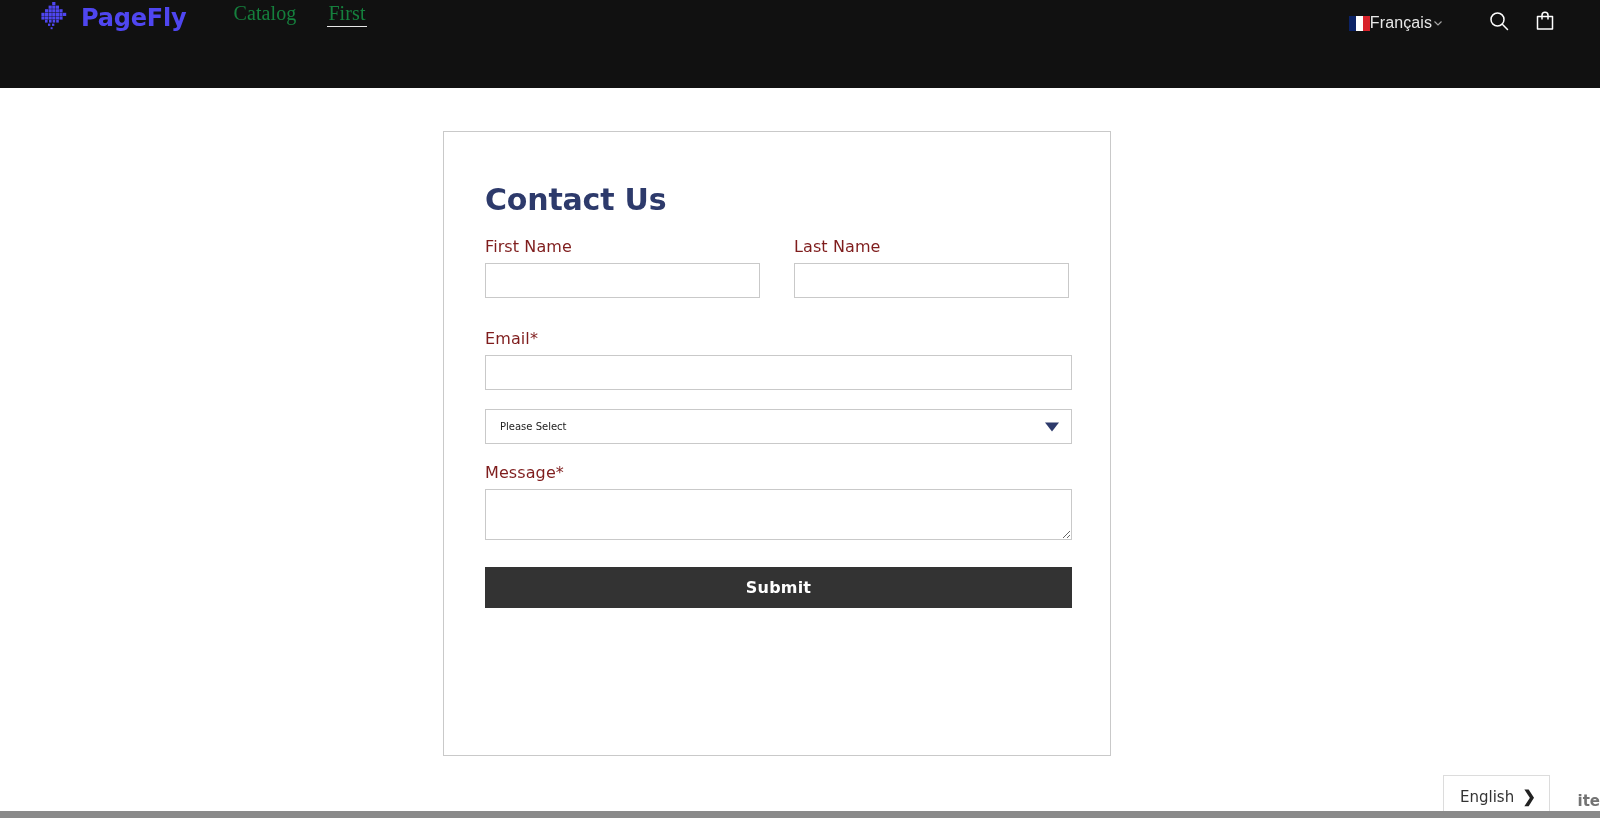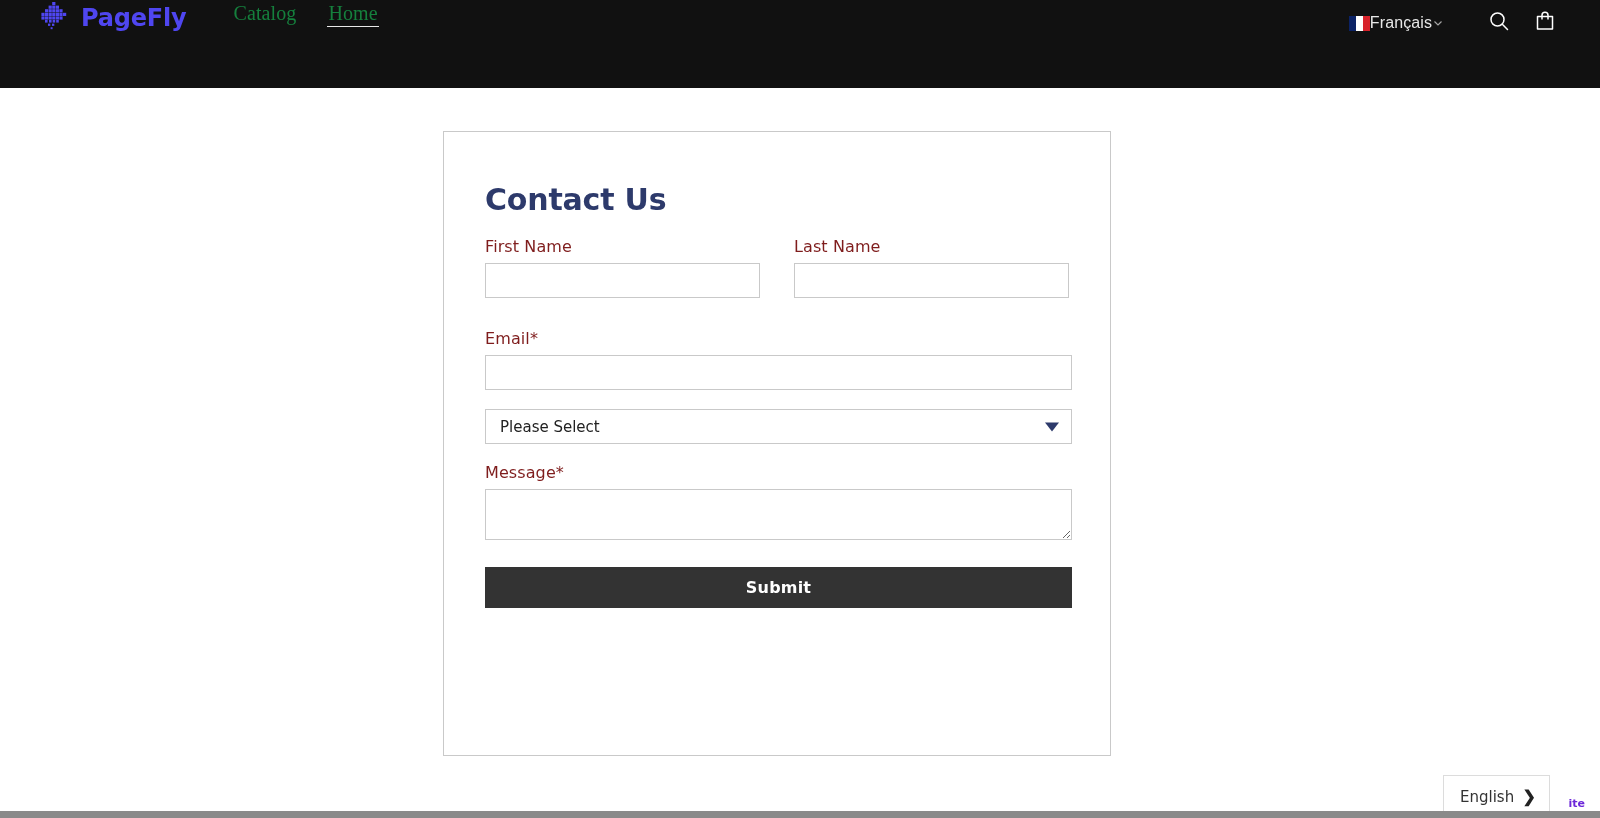--- a/index.html
+++ b/index.html
@@ -169,21 +169,21 @@
     height: 35px;
   }
   .select-box {
     width: 100%;
     height: 35px;
     border: 1px solid #c9c9c9;
     background: #ffffff;
     display: flex;
     align-items: center;
     padding: 0 30px 0 14px;
-    font-size: 15px;
+    font-size: 10px;
     color: #222222;
     cursor: pointer;
     font-family: "DejaVu Sans", sans-serif;
   }
   .select-caret {
     position: absolute;
     right: 13px;
     top: 50%;
     transform: translateY(-50%);
     width: 0; height: 0;
@@ -219,24 +219,24 @@
     font-weight: 700;
     cursor: pointer;
     font-family: "DejaVu Sans", sans-serif;
     letter-spacing: 0.2px;
     border-radius: 0;
   }
 
   
   .site-badge {
     position: absolute;
-    right: 15px;
+    right: 0px;
     bottom: 8px;
-    color: #6d28d9;
-    font-size: 11px;
+    color: #737373;
+    font-size: 15px;
     font-weight: 700;
     font-family: "DejaVu Sans", sans-serif;
     white-space: nowrap;
     z-index: 1;
   }
   .lang-widget {
     position: absolute;
     right: 50px;
     bottom: 0px;
     width: 107px;
@@ -313,21 +313,21 @@
             <rect x="16.0" y="23.6" width="2.3" height="2.3"></rect>
           <rect x="14.6" y="27.2" width="2.0" height="2.0"></rect>
         </g>
       </svg>
     </span>
     <span class="brand-name">PageFly</span>
   </a>
 
   <nav class="main-nav">
     <a class="nav-link" href="#">Catalog</a>
-    <a class="nav-link is-active" href="#">Home</a>
+    <a class="nav-link is-active" href="#">First</a>
   </nav>
 
   <div class="header-right">
 
     <div class="lang-switcher">
       <span class="flag-fr"></span>
       <span class="lang-label">Français</span>
       <span>
         <svg class="chev" viewBox="0 0 12 12" fill="none" stroke="#d6d6d6" stroke-width="1.2" xmlns="http://www.w3.org/2000/svg">
           <polyline points="2.5,4.5 6,8 9.5,4.5"></polyline>

